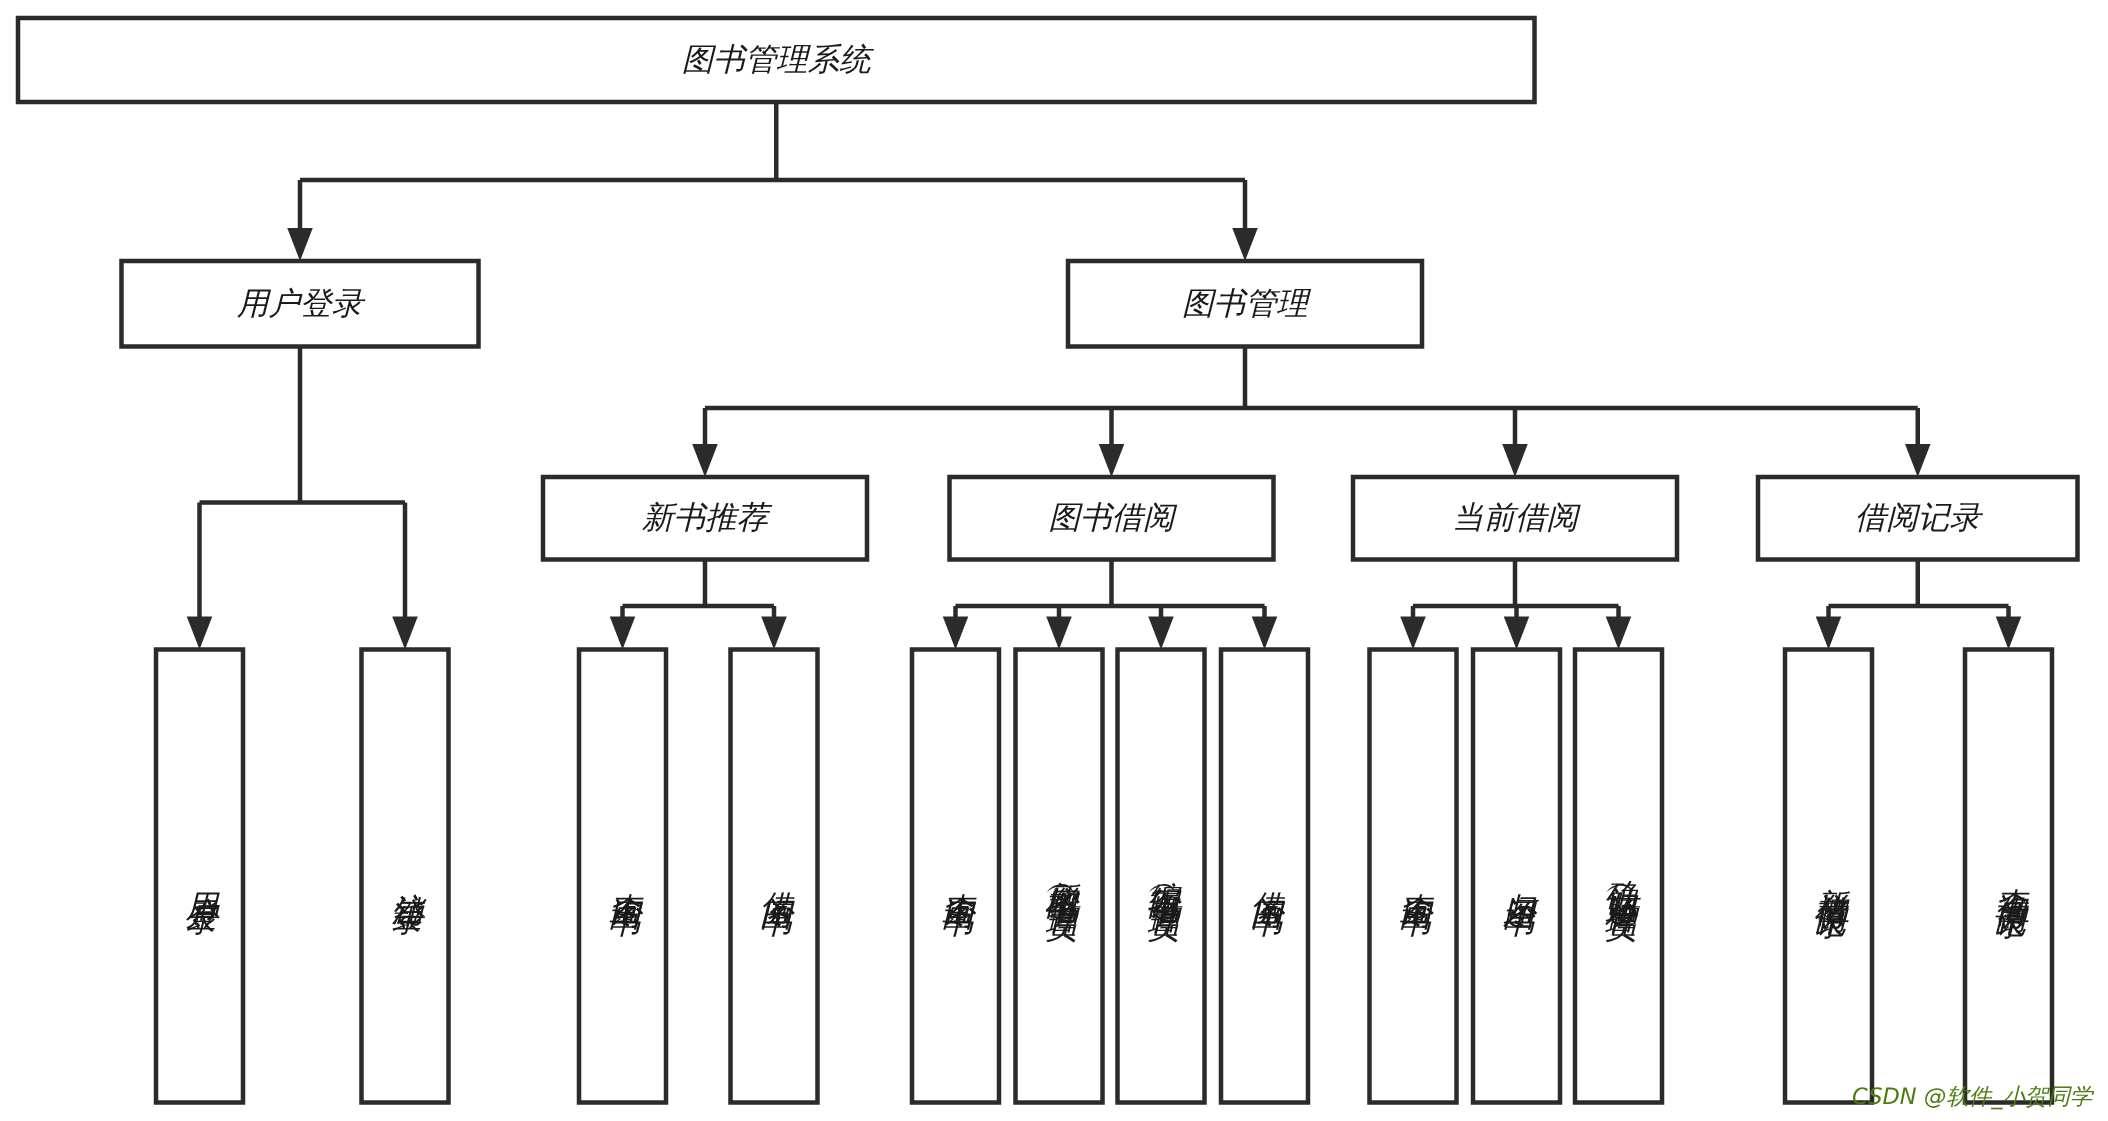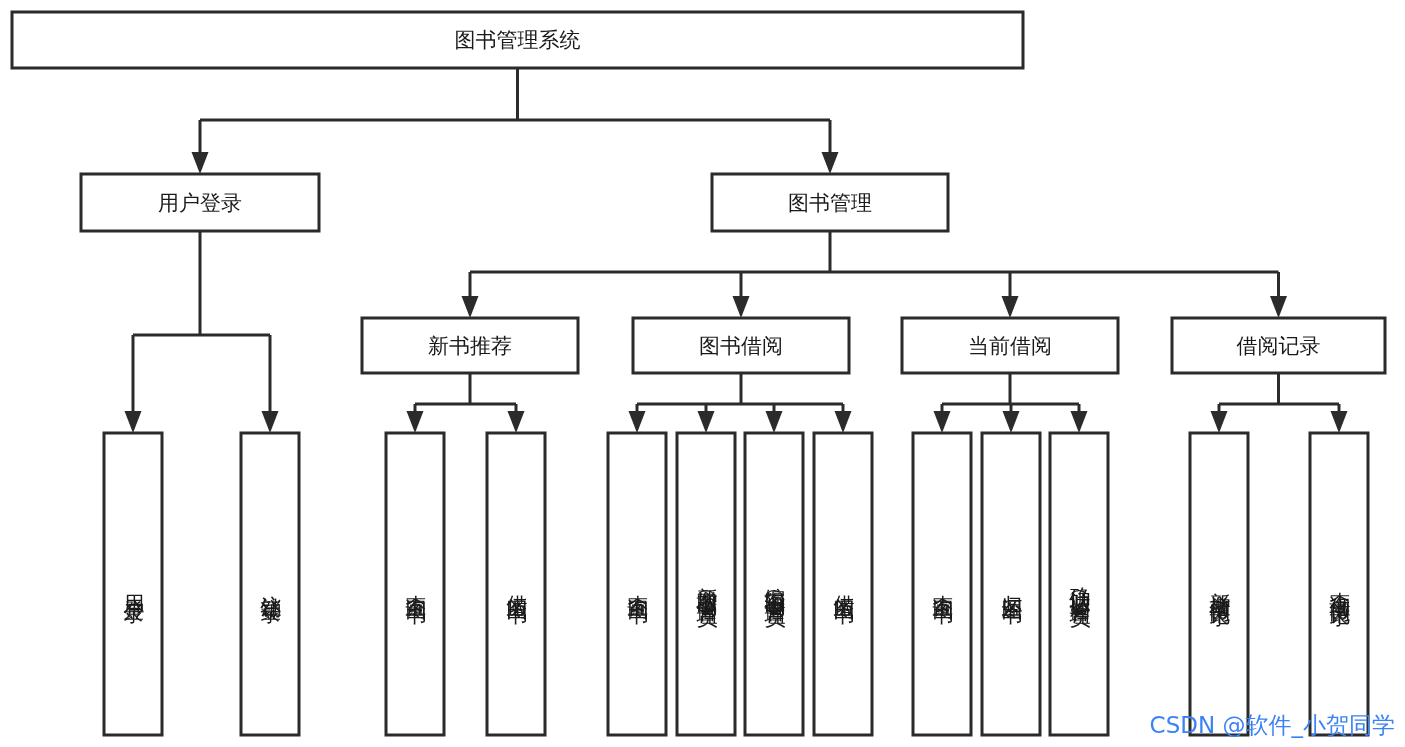--- a/index.html
+++ b/index.html
@@ -1,21 +1,21 @@
 <!DOCTYPE html>
 <html><head>
 <meta charset="utf-8">
 <style>
   html,body{margin:0;padding:0;background:#ffffff;}
   body{
     width:1405px;height:747px;
     font-family:"DejaVu Sans","Liberation Sans",sans-serif;
     overflow:hidden;position:relative;
   }
-  #diagram-root{position:absolute;left:0;top:0;width:1405px;height:747px;}
+  #diagram-root{position:absolute;left:0;top:0;width:1405px;height:747px;font-style:italic;}
   svg{display:block;}
   .node-box{fill:#ffffff;stroke:#2b2b2b;stroke-width:3;}
   .connector{stroke:#2b2b2b;stroke-width:3;fill:none;stroke-linecap:butt;}
   .arrow-head{fill:#2b2b2b;stroke:none;}
   .node-label{
     fill:#1a1a1a;
     font-family:"DejaVu Sans","Liberation Sans",sans-serif;
     font-size:21px;
     text-anchor:middle;
     dominant-baseline:middle;
@@ -23,22 +23,22 @@
   .node-label.vertical{
     font-size:21px;
     writing-mode:vertical-rl;
     text-orientation:upright;
     letter-spacing:3px;
   }
   .watermark{
     position:absolute;
     right:10px;bottom:6px;
     font-family:"DejaVu Sans","Liberation Sans",sans-serif;
-    font-size:23px;
-    color:#3b82f6;
+    font-size:15px;
+    color:#4d7c0f;
     white-space:nowrap;
     user-select:none;
   }
 </style>
 </head>
 <body>
 
 <div id="diagram-root">
   <svg id="diagram-svg" width="1405" height="747" viewBox="0 0 1405 747">
     <g id="edge-layer">

